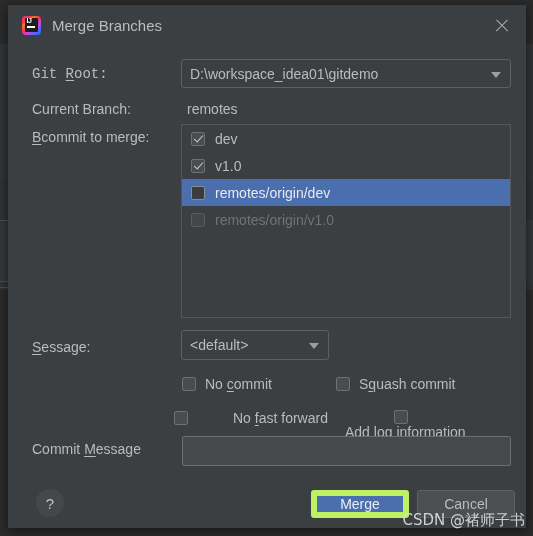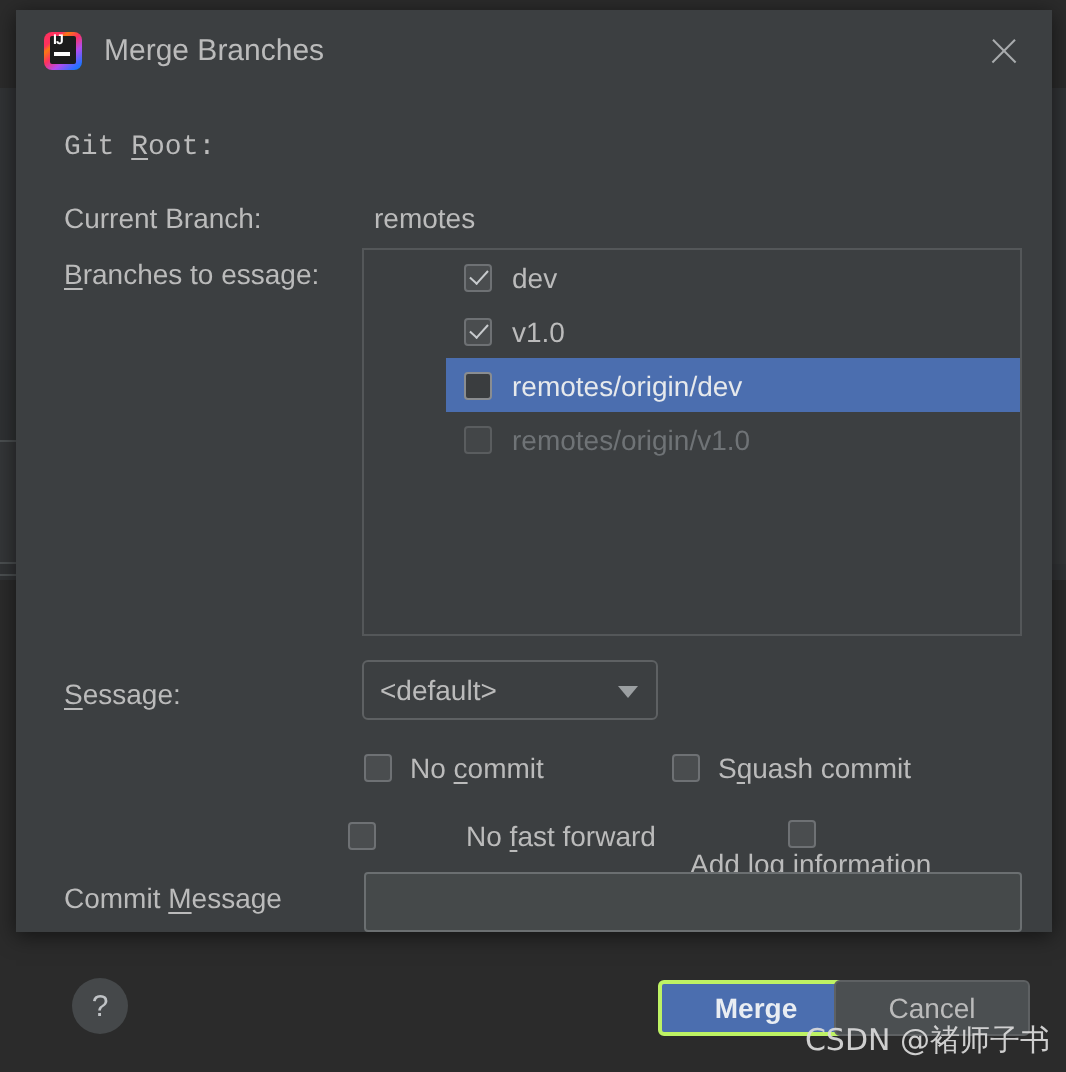--- a/index.html
+++ b/index.html
@@ -41,21 +41,21 @@
     height: 2px;
     background: #5d6469;
   }
 
   
   #dialog {
     position: absolute;
     left: 8px;
     top: 5px;
     width: 518px;
-    height: 461px;
+    height: 523px;
     background: #3c3f41;
     box-shadow: 0 2px 10px rgba(0,0,0,.55);
     box-sizing: border-box;
   }
 
   
   .titlebar {
     position: relative;
     height: 40px;
   }
@@ -166,21 +166,20 @@
     border-top: 6px solid #9b9fa1;
   }
 
   
   .listbox {
     position: absolute;
     box-sizing: border-box;
     background: #3c3f41;
     border: 1px solid #545759;
     overflow: hidden;
-    padding-left: 41px;
   }
   .list-row {
     position: relative;
     height: 27px;
     display: flex;
     align-items: center;
     padding-left: 9px;
     cursor: pointer;
   }
   .list-row.selected { background: #4b6eaf; }
@@ -256,24 +255,23 @@
     border-radius: 3px;
     display: flex;
     align-items: center;
     justify-content: center;
     font-size: 14px;
     cursor: pointer;
     white-space: nowrap;
   }
   .btn.primary {
     background: #4b6eaf;
-    border: 2px solid #bef264;
+    border: 6px solid #bef264;
     color: #e9edf2;
-    font-weight: bold;
-    margin-left: 18px;
+    font-weight: normal;
   }
   .btn.secondary {
     background: #4b4f51;
     border: 1px solid #5e6163;
     color: #bbbbbb;
   }
 
   .help-btn {
     position: absolute;
     left: 28px;
@@ -320,25 +318,29 @@
 
     <div class="titlebar">
       <div class="dlg-icon">
         <div class="ij"></div>
       </div>
       <div class="dlg-title">Merge Branches</div>
       <div class="close-btn"></div>
     </div>
 
     <div class="lbl" style="left:24px;top:61px;font-family:Liberation Mono, monospace;"><span>Git </span><span class="mn">R</span><span>oot:</span></div>
+    <div class="combo" style="left:173px;top:54px;width:330px;height:29px;">
+      <span class="val">D:\workspace_idea01\gitdemo</span>
+      <span class="caret"></span>
+    </div>
 
     <div class="lbl" style="left:24px;top:96px;">Current Branch:</div>
     <div class="lbl" style="left:179px;top:96px;color:#bbbbbb;">remotes</div>
 
-    <div class="lbl" style="left:24px;top:124px;"><span></span><span class="mn">B</span><span>ranches to essage:</span></div>
+    <div class="lbl" style="left:24px;top:124px;"><span></span><span class="mn">B</span><span>commit to merge:</span></div>
 
     <div class="listbox" style="left:173px;top:119px;width:330px;height:194px;">
 
     <div class="list-row">
           <span class="cbx checked"></span>
           <span class="row-label">dev</span>
         </div>
         <div class="list-row">
           <span class="cbx checked"></span>
           <span class="row-label">v1.0</span>

